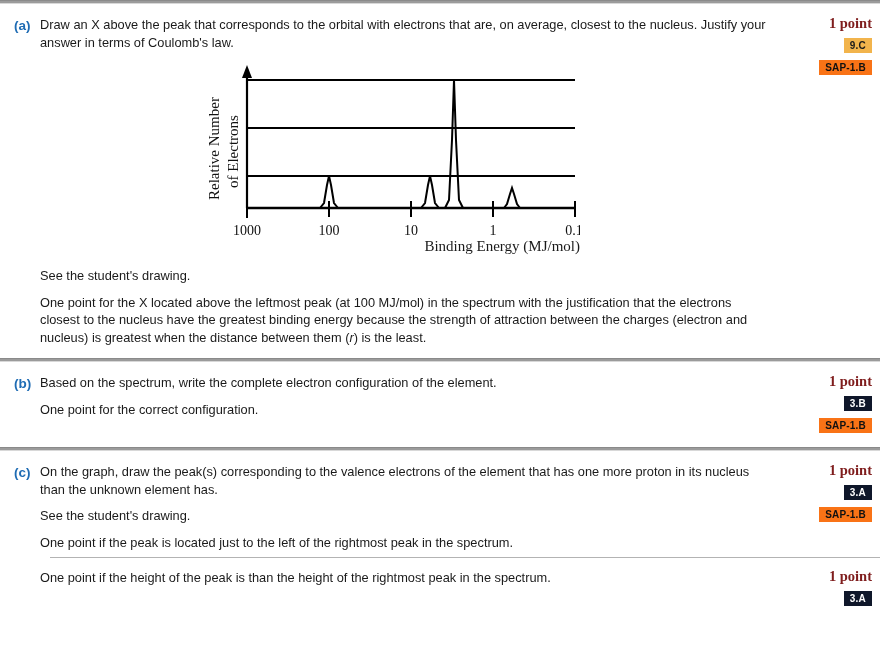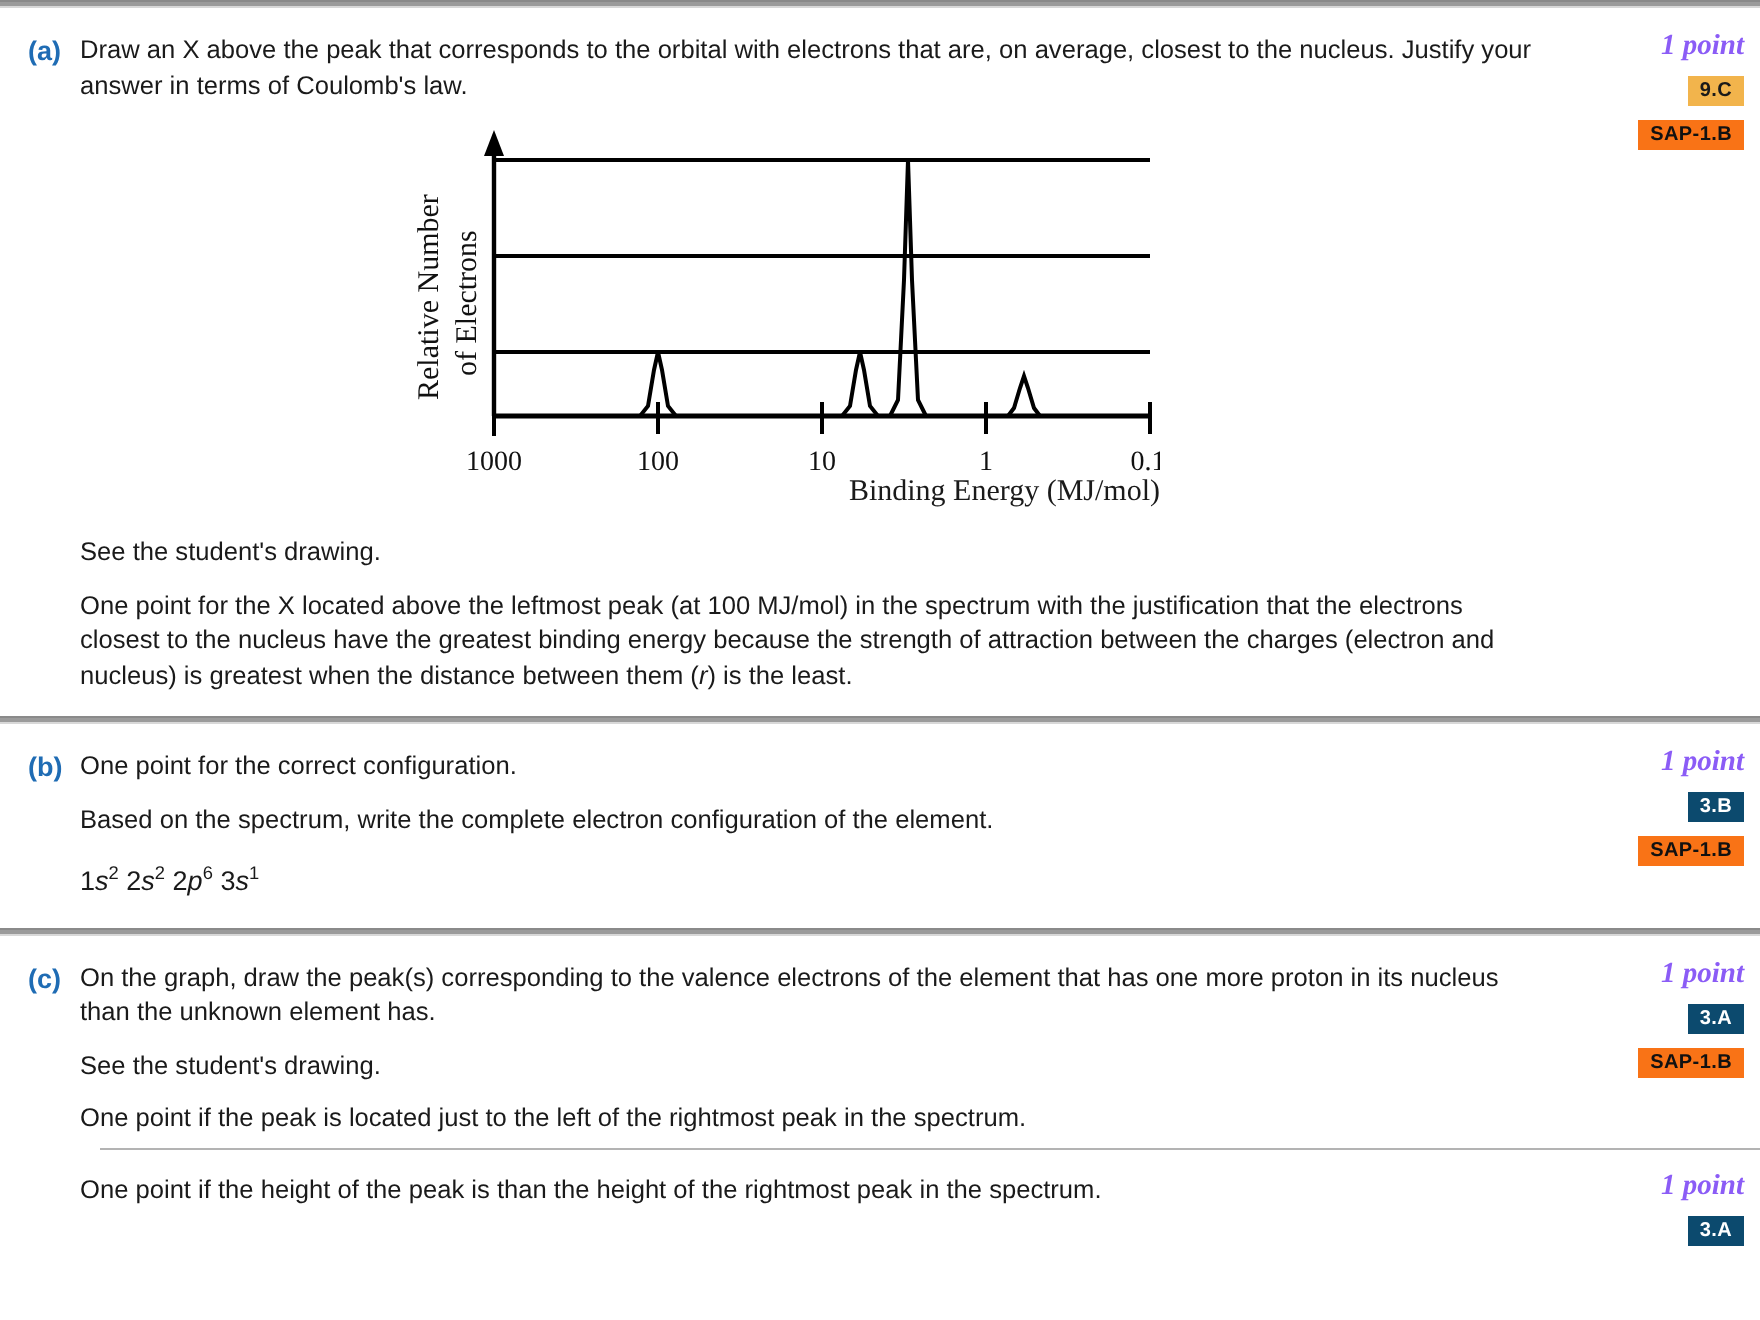--- a/index.html
+++ b/index.html
@@ -59,36 +59,35 @@
     text-align: right;
     display: flex;
     flex-direction: column;
     align-items: flex-end;
     gap: 7px;
   }
   .points-label {
     font-family: "Liberation Serif", serif;
     font-weight: bold;
     font-size: 14.5px;
-    color: #8b5cf6;
+    color: #7f1d1d;
     line-height: 15px;
     white-space: nowrap;
-    font-style: italic;
   }
   .badge {
     display: inline-block;
     font-size: 10px;
     font-weight: bold;
     letter-spacing: 0.2px;
     padding: 2px 6px 2px 6px;
     line-height: 11px;
     white-space: nowrap;
   }
   .badge-skill-orange { background: #f2b44c; color: #1a1a1a; }
-  .badge-skill-rust   { background: #0c4a6e; color: #ffffff; }
+  .badge-skill-rust   { background: #0f172a; color: #ffffff; }
   .badge-eu           { background: #f97316; color: #111111; }
 
   p.txt {
     margin: 0 0 9px 0;
     font-size: 12.8px;
     line-height: 17.5px;
     color: #1a1a1a;
   }
   p.txt:last-child { margin-bottom: 0; }
   .econf {
@@ -192,23 +191,22 @@
     <div class="badge badge-skill-orange">9.C</div>
     <div class="badge badge-eu">SAP-1.B</div>
   </div>
 </div>
 
 <div class="rule-thick" style="margin-top:12px;"></div>
 
 <div class="section">
   <div class="part-label">(b)</div>
   <div class="body-col">
+    <p class="txt">Based on the spectrum, write the complete electron configuration of the element.</p>
     <p class="txt">One point for the correct configuration.</p>
-    <p class="txt">Based on the spectrum, write the complete electron configuration of the element.</p>
-    <p class="econf"><span>1<i>s</i><sup>2</sup></span>&nbsp;<span>2<i>s</i><sup>2</sup></span>&nbsp;<span>2<i>p</i><sup>6</sup></span>&nbsp;<span>3<i>s</i><sup>1</sup></span></p>
   </div>
   <div class="score-col">
     <div class="points-label">1 point</div>
     <div class="badge badge-skill-rust">3.B</div>
     <div class="badge badge-eu">SAP-1.B</div>
   </div>
 </div>
 
 <div class="rule-thick" style="margin-top:14px;"></div>
 

